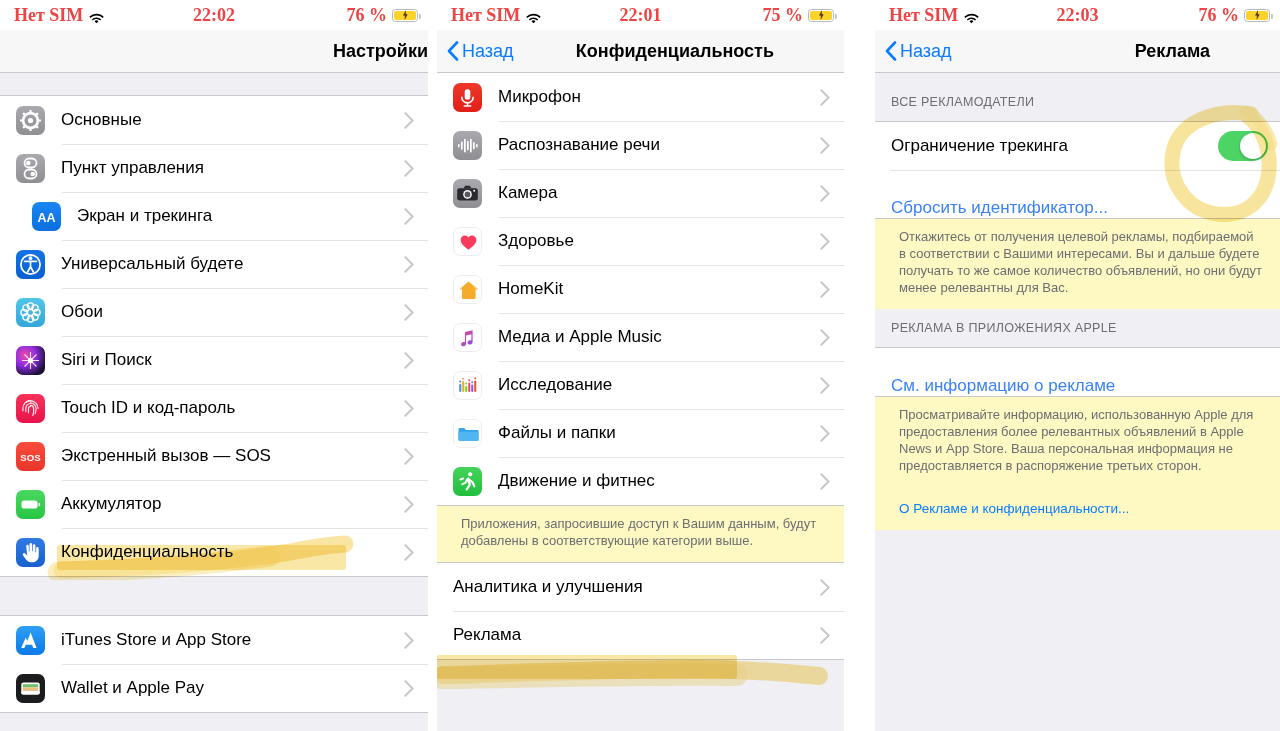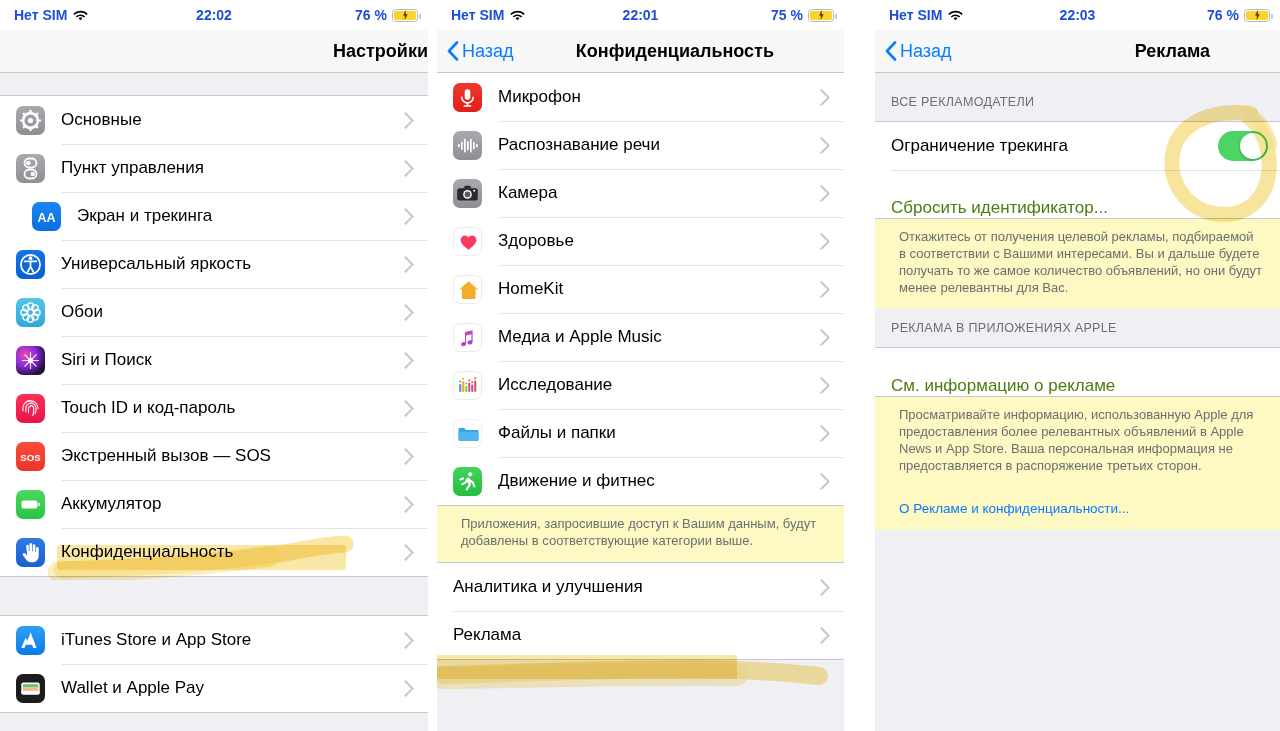--- a/index.html
+++ b/index.html
@@ -18,21 +18,21 @@
     overflow: hidden;
   }
   #panel-1 { left: 0px;   width: 428px; }
   #panel-2 { left: 437px; width: 407px; }
   #panel-3 { left: 875px; width: 405px; }
 
   
   .statusbar {
     position: relative; height: 30px; background: #ffffff;
     display: flex; align-items: center;
-    font-size: 14px; font-weight: bold; color: #1d4ed8;
+    font-size: 18px; font-weight: bold; color: #ef4444; font-family: Liberation Serif, serif;
   }
   .sb-left { position: absolute; left: 14px; display: flex; align-items: center; gap: 6px; }
   .sb-center { position: absolute; left: 0; right: 0; text-align: center; }
   .sb-right { position: absolute; right: 10px; display: flex; align-items: center; gap: 5px; }
   .wifi-icon { display: inline-block; width: 15px; height: 12px; }
   .batt {
     position: relative; width: 26px; height: 13px;
     border: 1.2px solid #b9b9b9; border-radius: 3.5px; padding: 1px;
   }
   .batt::after {
@@ -70,21 +70,21 @@
     position: relative; display: flex; align-items: center;
     height: 48px; padding-left: 16px; background: #fff; cursor: pointer;
   }
   .row + .row::before {
     content: ""; position: absolute; left: 62px; right: 0; top: 0;
     height: 1px; background: #e3e3e6;
   }
   .row.noicon + .row.noicon::before { left: 16px; }
   .row .ico { width: 29px; height: 29px; flex: none; margin-right: 16px; border-radius: 7px; }
   .row .label { font-size: 17px; color: #000; flex: 1; white-space: nowrap; }
-  .row .label.blue { color: #4d7c0f; margin-top: 28px; }
+  .row .label.blue { color: #3b82f6; margin-top: 28px; }
   .row .chev {
     width: 10px; height: 17px; margin-right: 14px; flex: none;
   }
   .row.noicon { padding-left: 16px; }
 
   .section-hdr {
     font-size: 12.5px; color: #6d6d72; letter-spacing: 0.3px;
     padding: 22px 16px 12px 16px; background: #efeff4;
   }
   .footnote {
@@ -215,21 +215,21 @@
       </div>
 
       <div class="row">
         <span class="ico ico-blue2">
           <svg viewBox="0 0 29 29" width="29" height="29">
               <circle cx="14.5" cy="14.5" r="9.6" fill="none" stroke="#fff" stroke-width="1.7"></circle>
               <circle cx="14.5" cy="8.2" r="1.9" fill="#fff"></circle>
               <path d="M8.6 11.3h11.8M14.5 11.6v5.1M14.5 16.7l-2.9 5.3M14.5 16.7l2.9 5.3" stroke="#fff" stroke-width="1.7" stroke-linecap="round" fill="none"></path>
             </svg>
         </span>
-        <span class="label">Универсальный яркость</span>
+        <span class="label">Универсальный будете</span>
         <svg class="chev" viewBox="0 0 10 17">
             <path d="M1.3 1.3 8.6 8.5 1.3 15.7" fill="none" stroke="#c7c7cc" stroke-width="2" stroke-linecap="round" stroke-linejoin="round"></path>
           </svg>
       </div>
 
       <div class="row">
         <span class="ico ico-teal">
           <svg viewBox="0 0 29 29" width="29" height="29">
               <g fill="none" stroke="#fff" stroke-width="1.3">
                 <circle cx="14.5" cy="14.5" r="3.1"></circle>

